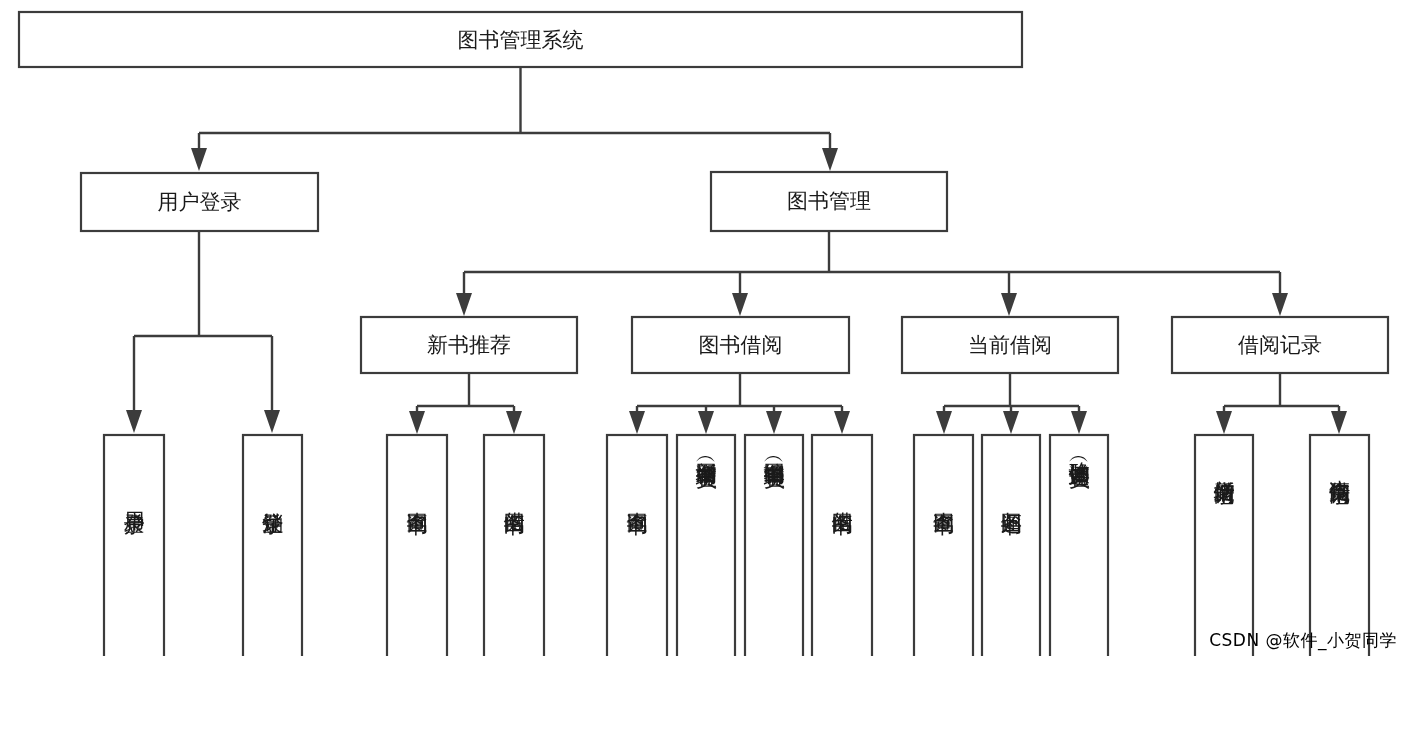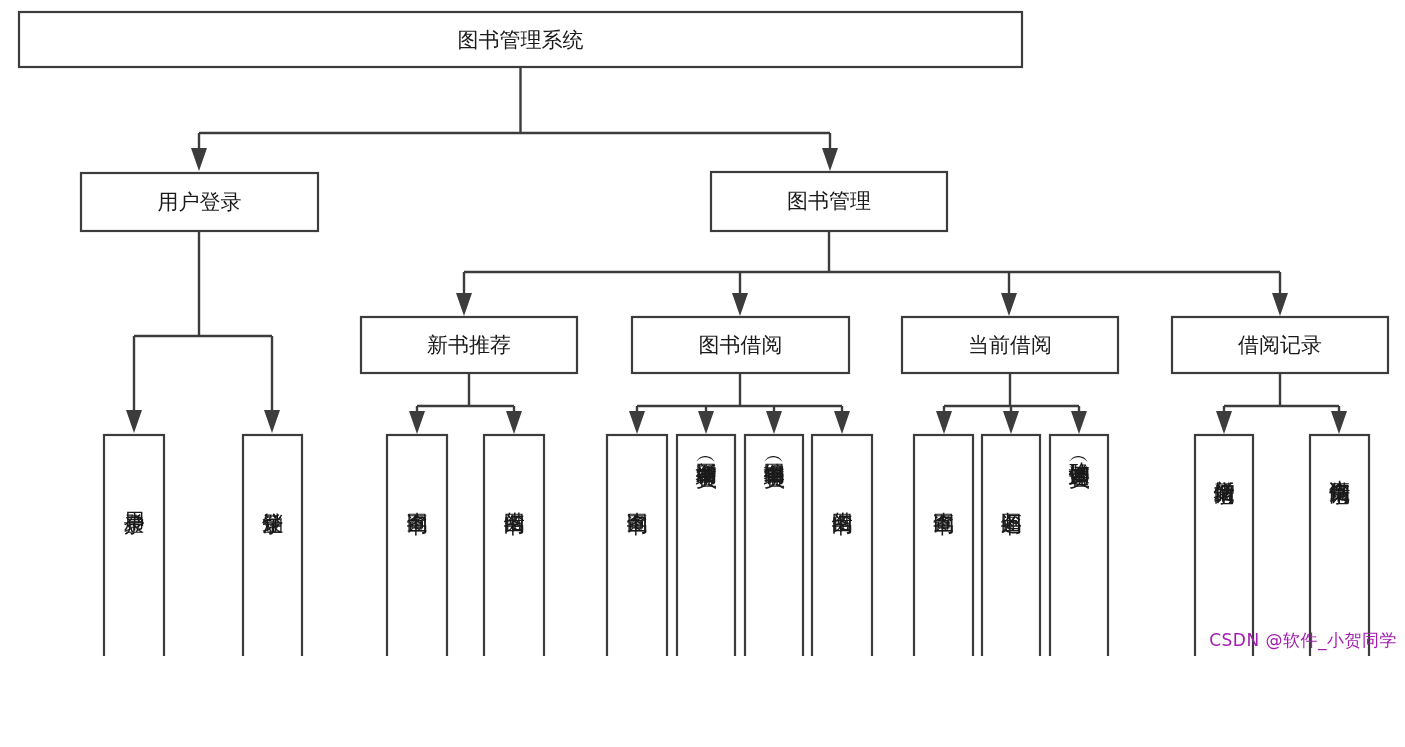--- a/index.html
+++ b/index.html
@@ -64,21 +64,21 @@
     box-sizing: border-box;
     pointer-events: none;
     overflow: hidden;
   }
   .watermark {
     position: absolute;
     right: 8px;
     bottom: 4px;
     font-family: "DejaVu Sans", "Liberation Sans", sans-serif;
     font-size: 17px;
-    color: #a21caf;
+    color: #000000;
     letter-spacing: 0.5px;
     white-space: nowrap;
   }
 </style>
 </head>
 <body>
 
 <div id="diagram-root">
 
   <svg class="diagram-canvas" viewBox="0 0 1405 747">

